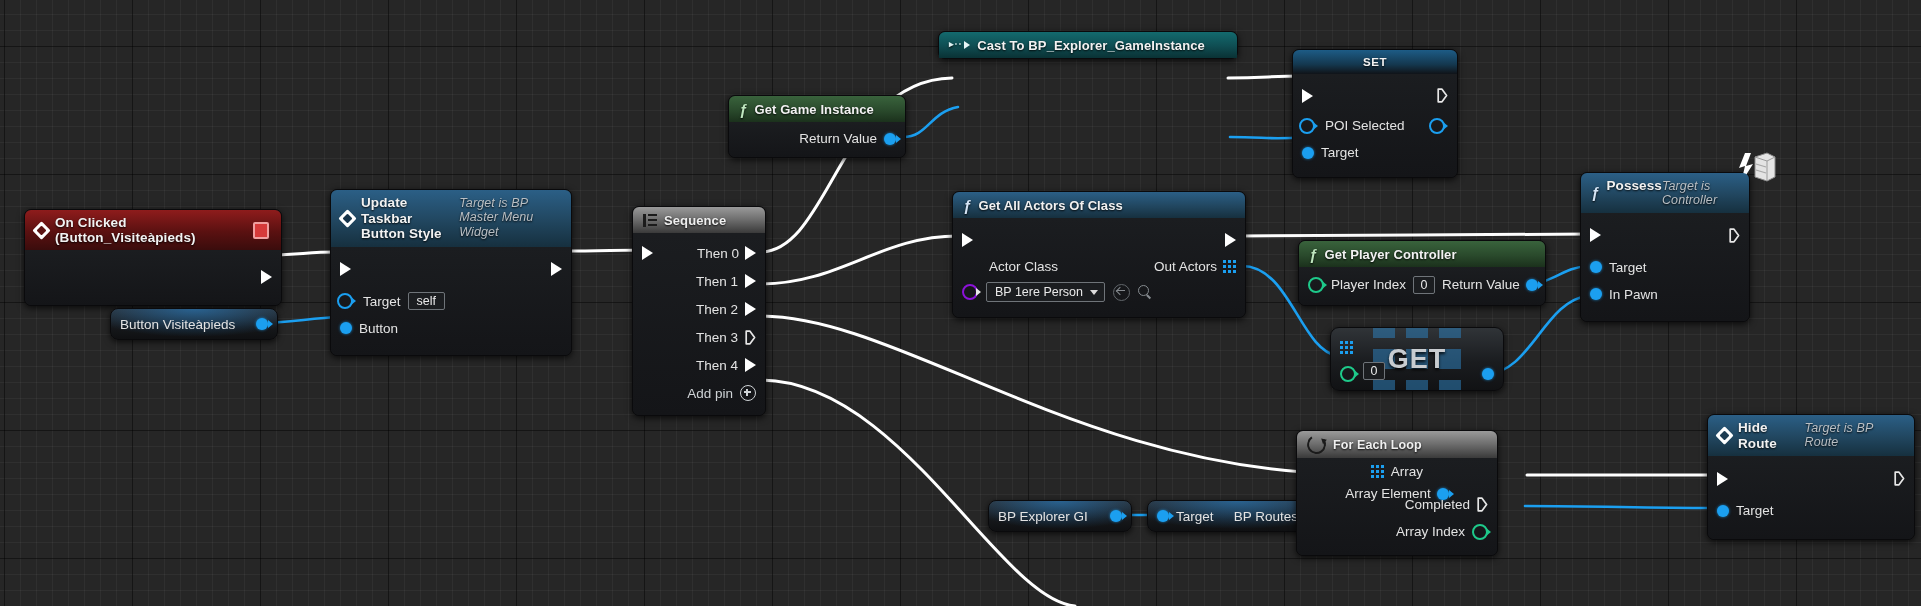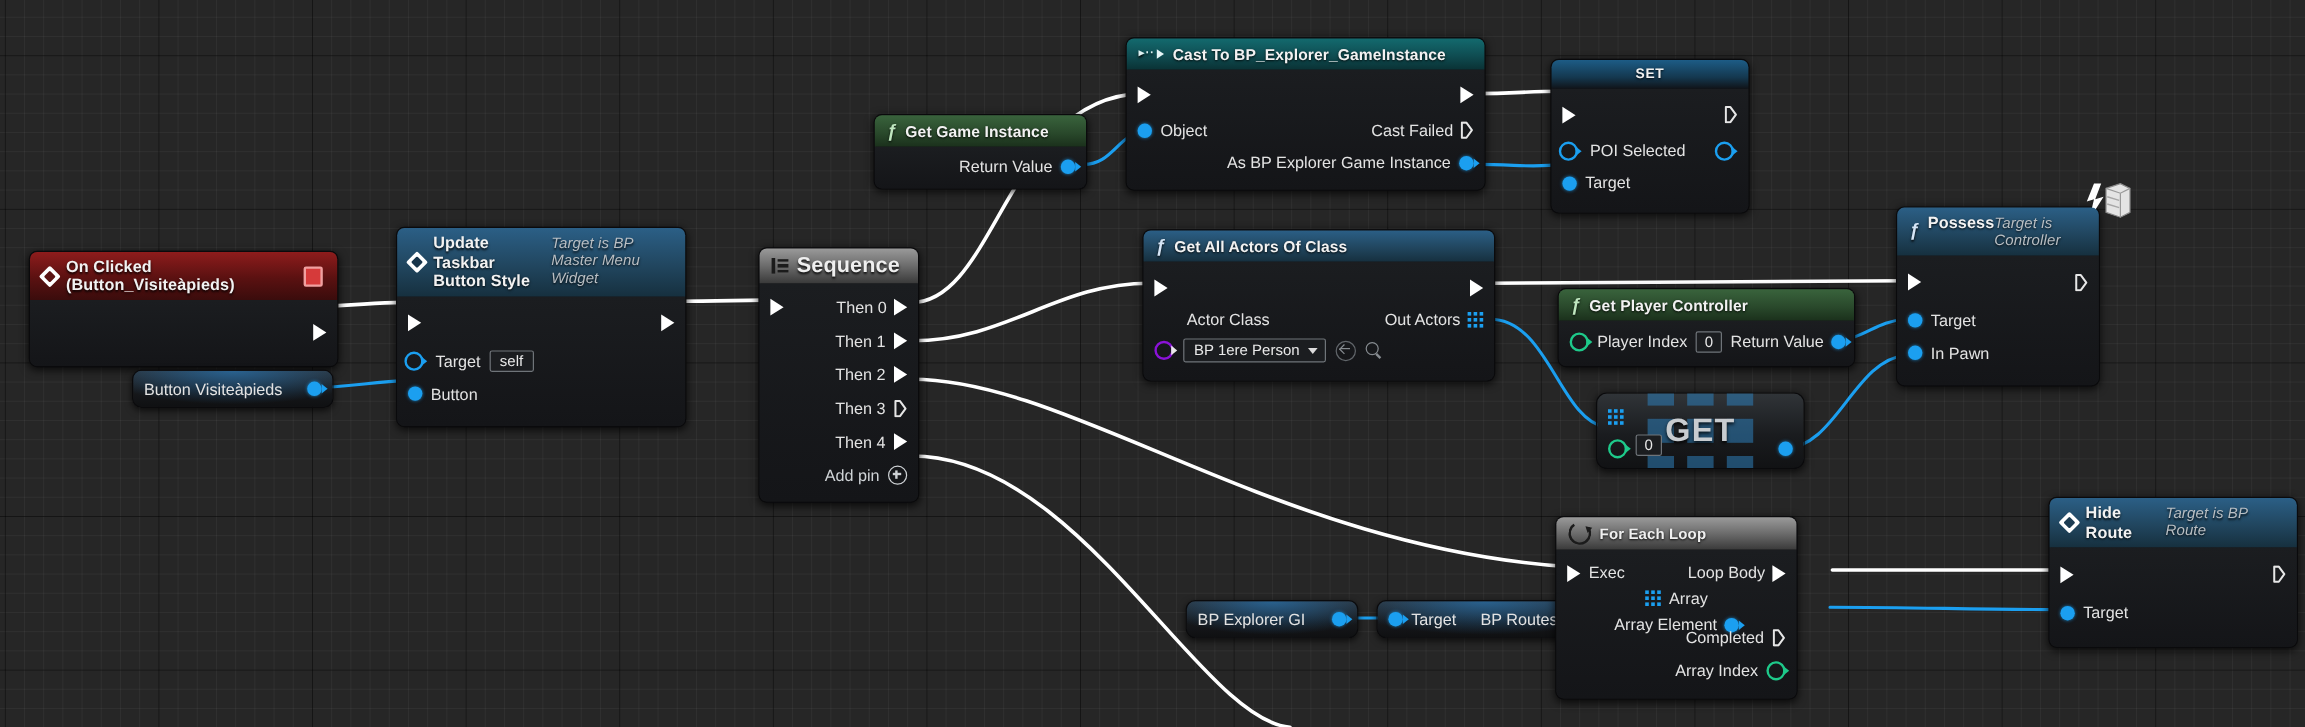--- a/index.html
+++ b/index.html
@@ -363,21 +363,21 @@
     </div>
   </div>
 
   <div class="node" style="left:632px; top:206px; width:132px;">
     <div class="hdr hdr-seq" style="padding:4px 10px;">
       <span class="seqico">
           <i></i>
           <i></i>
           <i></i>
         </span>
-      <span style="font-size:18px;">Sequence</span>
+      <span style="font-size:13px;">Sequence</span>
     </div>
     <div class="body" style="padding-top:6px;padding-bottom:8px;">
       <div class="row split" style="height:28px;">
         <span class="exec"></span>
         <span style="display:flex;align-items:center;gap:6px;">
           <span class="lbl">Then 0</span>
           <span class="exec"></span>
         </span>
       </div>
       <div class="row right" style="height:28px;">
@@ -418,42 +418,20 @@
     </div>
   </div>
 
   <div class="node" style="left:938px; top:31px; width:298px;">
     <div class="hdr hdr-cast" style="padding:4px 10px;">
       <span class="castico">
           <span class="dots">▸⋅⋅</span>
           <span class="tri"></span>
         </span>
       <span style="font-size:13px;">Cast To BP_Explorer_GameInstance</span>
-    </div>
-    <div class="body" style="padding-top:8px;padding-bottom:10px;">
-      <div class="row split">
-        <span class="exec"></span>
-        <span class="exec"></span>
-      </div>
-      <div class="row split" style="margin-top:5px;">
-        <span style="display:flex;align-items:center;gap:7px;">
-          <span class="pin obj"></span>
-          <span class="lbl">Object</span>
-        </span>
-        <span style="display:flex;align-items:center;gap:6px;">
-          <span class="lbl">Cast Failed</span>
-          <svg width="11" height="15" viewBox="0 0 11 15">
-            <path d="M1.2 1.2 H5 L9.6 7.5 L5 13.8 H1.2 Z" fill="none" stroke="#e6e6e6" stroke-width="1.7" stroke-linejoin="round"></path>
-          </svg>
-        </span>
-      </div>
-      <div class="row right" style="margin-top:2px;">
-        <span class="lbl">As BP Explorer Game Instance</span>
-        <span class="pin obj arrow"></span>
-      </div>
     </div>
   </div>
 
   <div class="node" style="left:1292px; top:49px; width:164px;">
     <div class="hdr hdr-set" style="padding:3px 10px;">
       <span class="ttl">SET</span>
     </div>
     <div class="body" style="padding-top:9px;padding-bottom:12px;">
       <div class="row split">
         <span class="exec"></span>
@@ -621,30 +599,20 @@
         </span>
     </span>
   </div>
 
   <div class="node" style="left:1296px; top:430px; width:200px;">
     <div class="hdr hdr-loop" style="padding:4px 10px;">
       <span class="loopico"></span>
       <span style="font-size:12.5px;">For Each Loop</span>
     </div>
     <div class="body" style="padding-top:6px;padding-bottom:10px;">
-      <div class="row split" style="height:27px;">
-        <span style="display:flex;align-items:center;gap:7px;">
-          <span class="exec"></span>
-          <span class="lbl">Exec</span>
-        </span>
-        <span style="display:flex;align-items:center;gap:6px;">
-          <span class="lbl">Loop Body</span>
-          <span class="exec"></span>
-        </span>
-      </div>
       <div class="row split" style="height:27px;flex-direction:column;">
         <span style="display:flex;align-items:center;gap:7px;">
           <span class="arraypin">
               <i></i>
               <i></i>
               <i></i>
               <i></i>
               <i></i>
               <i></i>
               <i></i>

